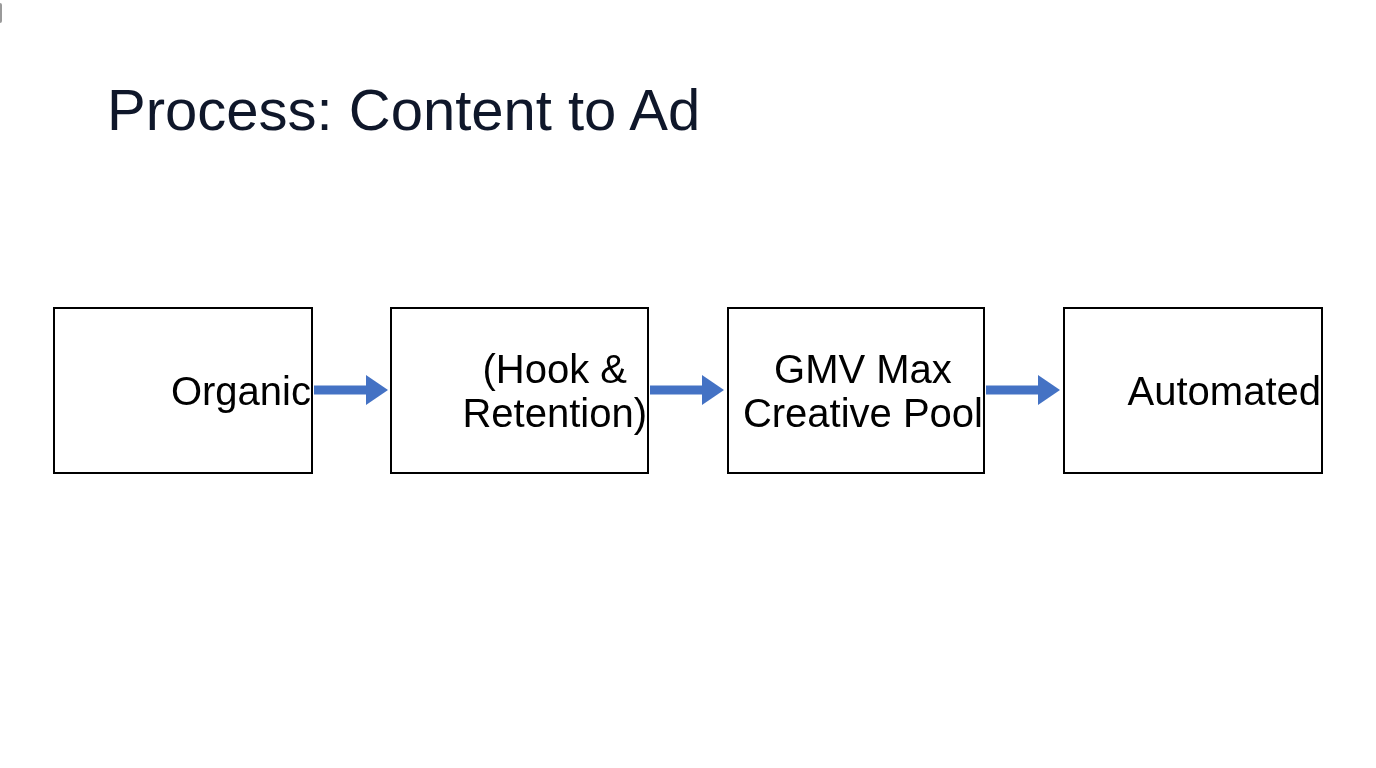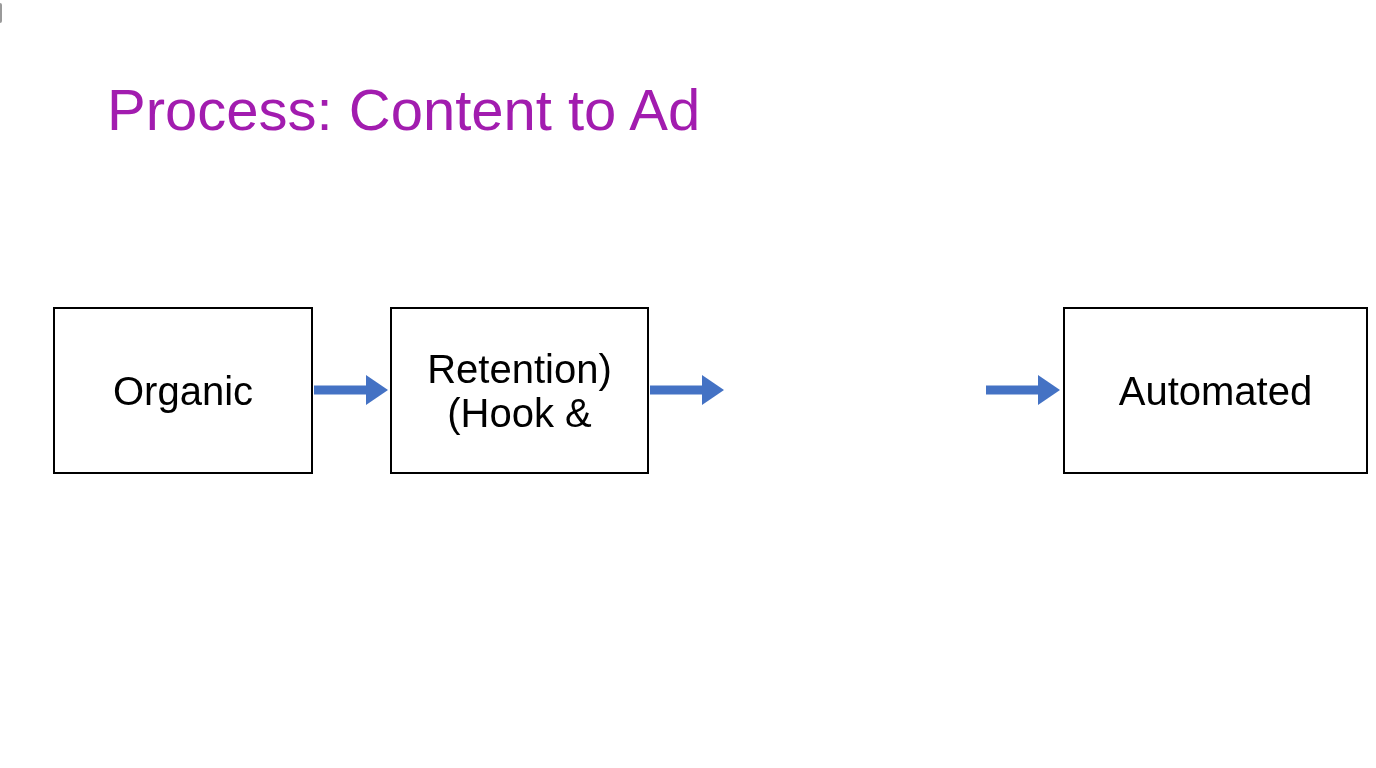--- a/index.html
+++ b/index.html
@@ -26,48 +26,48 @@
     border-radius: 0 2px 2px 0;
   }
   .slide-title {
     position: absolute;
     left: 107px;
     top: 76px;
     margin: 0;
     font-size: 58px;
     font-weight: 400;
     letter-spacing: 0px;
-    color: #a21caf;
+    color: #0f172a;
     white-space: nowrap;
   }
   .flow-box {
     position: absolute;
     top: 307px;
     height: 167px;
     box-sizing: border-box;
     background: #ffffff;
     border: 2px solid #000000;
     display: flex;
     align-items: center;
-    justify-content: center;
+    justify-content: flex-end;
     text-align: center;
   }
   .flow-box .box-label {
     font-size: 40px;
     line-height: 44px;
     color: #000000;
   }
   .flow-box .line {
     display: block;
     white-space: nowrap;
   }
   .box-1 { left: 53px;   width: 260px; }
   .box-2 { left: 390px;  width: 259px; }
   .box-3 { left: 727px;  width: 258px; }
-  .box-4 { left: 1063px; width: 305px; }
+  .box-4 { left: 1063px; width: 260px; }
   .flow-arrow {
     position: absolute;
     top: 374px;
     width: 74px;
     height: 32px;
   }
   .arrow-1 { left: 314px; }
   .arrow-2 { left: 650px; }
   .arrow-3 { left: 986px; }
 </style>
@@ -86,30 +86,36 @@
     </div>
   </div>
 
   <svg class="flow-arrow arrow-1" viewBox="0 0 74 32">
     <rect x="0" y="11.5" width="53" height="9" fill="#4472C4"></rect>
     <polygon points="52,1 74,16 52,31" fill="#4472C4"></polygon>
   </svg>
 
   <div class="flow-box box-2">
     <div class="box-label">
+      <span class="line">(Hook &amp;</span>
       <span class="line">Retention)</span>
-      <span class="line">(Hook &amp;</span>
     </div>
   </div>
 
   <svg class="flow-arrow arrow-2" viewBox="0 0 74 32">
     <rect x="0" y="11.5" width="53" height="9" fill="#4472C4"></rect>
     <polygon points="52,1 74,16 52,31" fill="#4472C4"></polygon>
   </svg>
 
+  <div class="flow-box box-3">
+    <div class="box-label">
+      <span class="line">GMV Max</span>
+      <span class="line">Creative Pool</span>
+    </div>
+  </div>
 
   <svg class="flow-arrow arrow-3" viewBox="0 0 74 32">
     <rect x="0" y="11.5" width="53" height="9" fill="#4472C4"></rect>
     <polygon points="52,1 74,16 52,31" fill="#4472C4"></polygon>
   </svg>
 
   <div class="flow-box box-4">
     <div class="box-label">
       <span class="line">Automated</span>
     </div>

